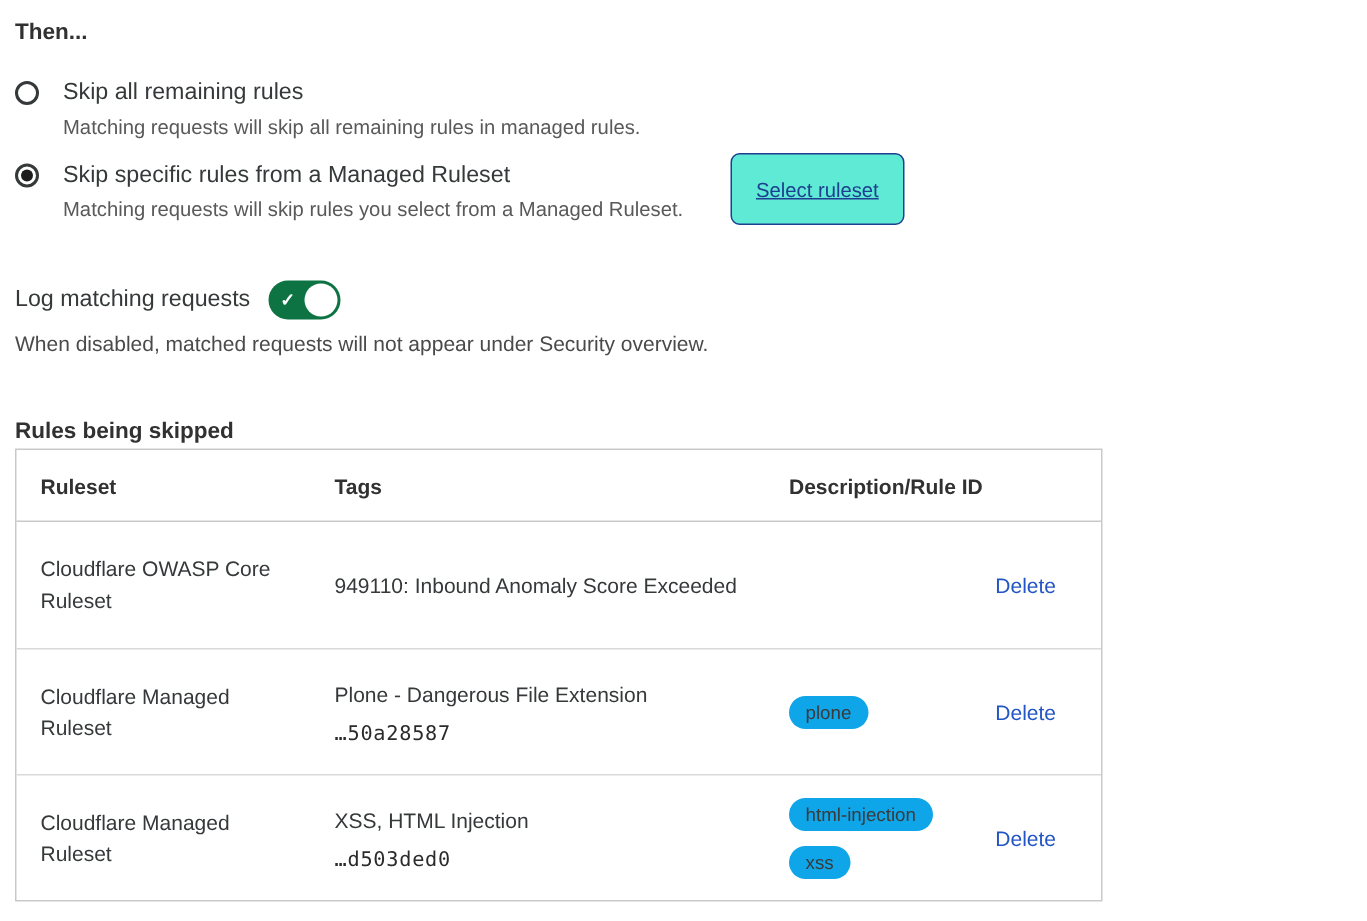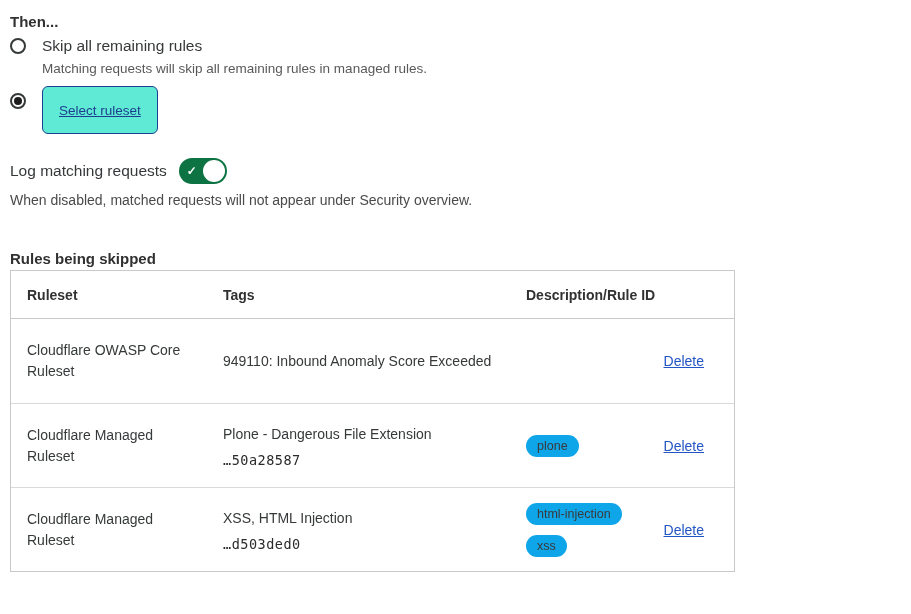--- a/index.html
+++ b/index.html
@@ -11,21 +11,21 @@
     color: #36393a;
     overflow: hidden;
   }
   .page { padding: 12px 12px 0 10px; }
 
   .section-title {
     font-size: 15px; font-weight: bold; color: #313131; line-height: 19px;
   }
 
   
-  .option { display: flex; margin-top: 4px; }
+  .option { display: flex; margin-top: 20px; }
   .option.second { margin-top: 12px; }
   .radio {
     flex: none; width: 16px; height: 16px; margin: 3px 16px 0 0;
     border: 2px solid #36393a; border-radius: 50%; background: #fff;
     position: relative; cursor: pointer;
   }
   .radio.selected::after {
     content: ""; position: absolute; left: 2px; top: 2px;
     width: 8px; height: 8px; border-radius: 50%; background: #1d1d1d;
   }
@@ -36,21 +36,21 @@
 
   .select-ruleset-btn {
     align-self: flex-start; margin-top: -4px;
     height: 48px; padding: 0 16px;
     background: #5eead4; border: 1px solid #1e3f8f; border-radius: 6px;
     color: #1e3f8f; font-family: "Liberation Sans", sans-serif;
     font-size: 13.5px; text-decoration: underline; cursor: pointer;
   }
 
   
-  .log-row { display: flex; align-items: center; margin-top: 24px; }
+  .log-row { display: flex; align-items: center; margin-top: 37px; }
   .log-label { font-size: 15.5px; line-height: 26px; color: #36393a; }
   .toggle {
     position: relative; width: 48px; height: 26px; margin-left: 12px;
     background: #0d7342; border-radius: 13px; cursor: pointer;
   }
   .toggle .knob {
     position: absolute; right: 2px; top: 2px;
     width: 22px; height: 22px; border-radius: 50%; background: #ffffff;
   }
   .toggle .check {
@@ -81,40 +81,44 @@
     margin-top: 8px; font-family: "DejaVu Sans Mono", monospace;
     font-size: 13.5px; letter-spacing: 0.5px; color: #2b2b2b;
   }
   .cell-tags { display: flex; gap: 10px; flex-wrap: wrap; }
   .tag-pill {
     display: inline-block; background: #0ea5e9; color: #3a3a3a;
     border-radius: 11px; padding: 3px 11px; font-size: 12.5px; line-height: 16px;
   }
   .delete-link {
     justify-self: end; font-size: 14px; color: #2355c4;
-    text-decoration: underline; cursor: pointer; text-align: center;
+    cursor: pointer; text-align: center;
   }
 </style>
 </head>
 <body>
 
 <div class="page">
 
   <div class="section-title">Then...</div>
 
   <div class="option">
     <div class="radio"></div>
     <div class="option-text">
       <div class="option-label">Skip all remaining rules</div>
       <div class="option-desc">Matching requests will skip all remaining rules in managed rules.</div>
     </div>
   </div>
 
   <div class="option second">
     <div class="radio selected"></div>
+    <div class="option-text">
+      <div class="option-label">Skip specific rules from a Managed Ruleset</div>
+      <div class="option-desc">Matching requests will skip rules you select from a Managed Ruleset.</div>
+    </div>
     <button class="select-ruleset-btn">Select ruleset</button>
   </div>
 
   <div class="log-row">
     <span class="log-label">Log matching requests</span>
     <div class="toggle">
       <span class="check">✓</span>
       <span class="knob"></span>
     </div>
   </div>

